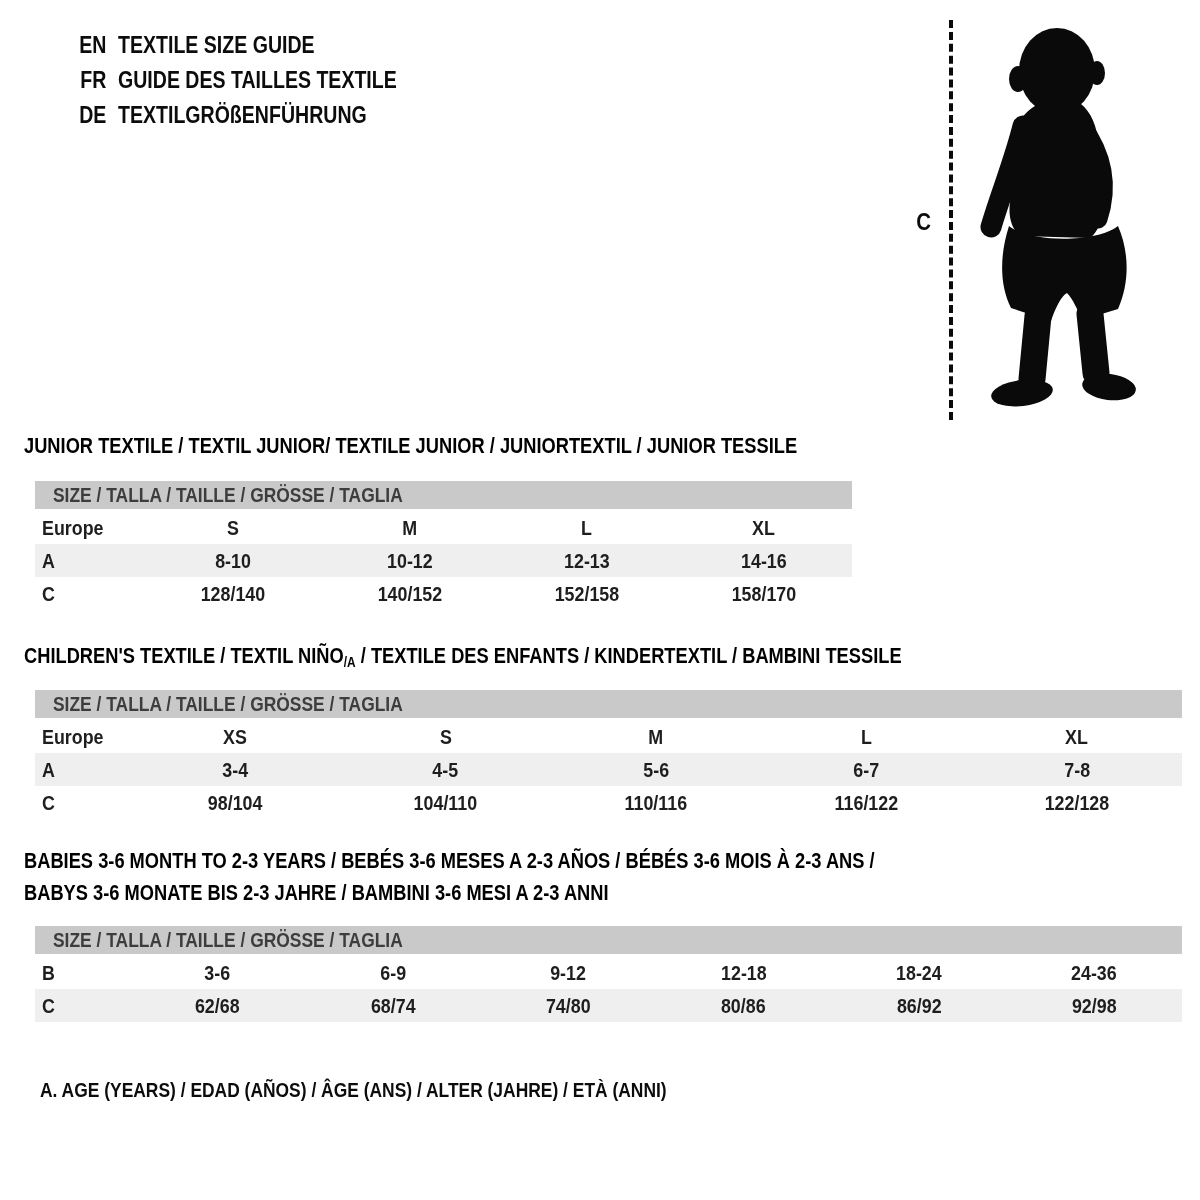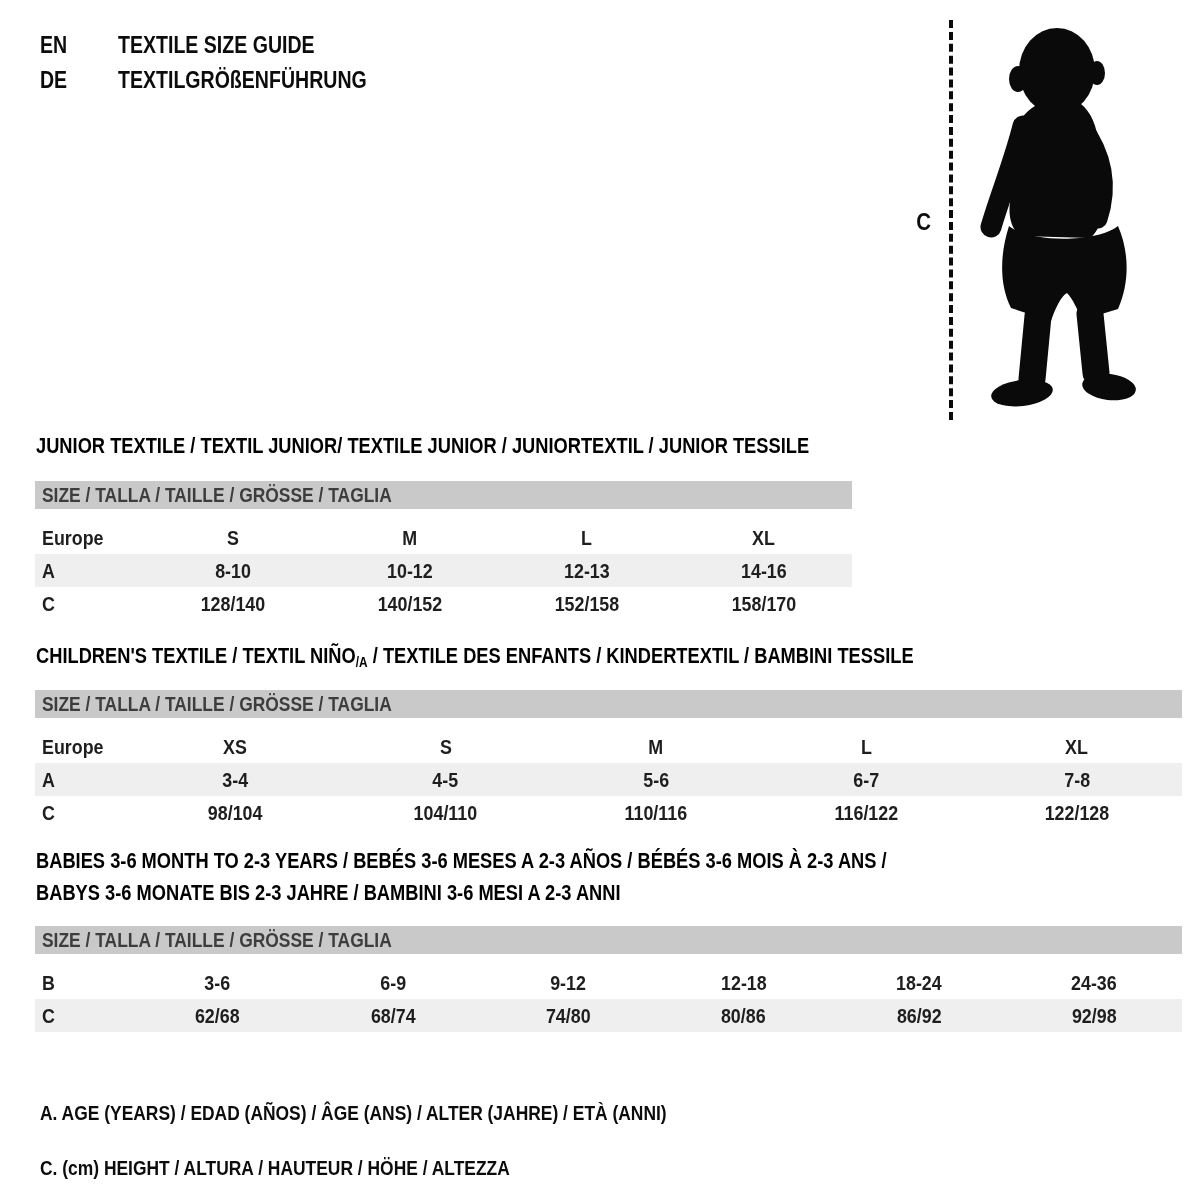--- a/index.html
+++ b/index.html
@@ -4,63 +4,67 @@
 <style>
   * { margin:0; padding:0; box-sizing:border-box; }
   html,body { width:1200px; height:1200px; background:#ffffff; }
   body { position:relative; font-family:"Liberation Sans", sans-serif; font-weight:700; color:#111; overflow:hidden; }
 
   
   .cx { display:inline-block; transform:scaleX(0.85); transform-origin:50% 50%; white-space:nowrap; }
   .cl { transform-origin:0 50%; }
 
   
-  .lang { position:absolute; left:40px; top:28px; }
+  .lang { position:absolute; left:40px; top:28px;text-align:right; }
   .lang-row { display:flex; height:35px; align-items:center; font-size:23px; color:#0c0c0c; }
   .lang-code { width:78px; }
 
   
   .figure { position:absolute; left:905px; top:14px; width:260px; height:412px; }
   .measure-label { position:absolute; left:10px; top:194px; font-size:24px; color:#0c0c0c; }
   .dash-line { position:absolute; left:44px; top:6px; height:400px; width:0; border-left:4px dashed #0a0a0a; }
   .baby-svg { position:absolute; left:64px; top:8px; }
 
   
-  .section-title { position:absolute; left:36px; font-size:21.5px; color:#000; white-space:nowrap; }
+  .section-title { position:absolute; left:24px; font-size:21.5px; color:#000; white-space:nowrap; }
   .title-sub { font-size:14px; vertical-align:-4px; }
 
   
   .sizetable { position:absolute; left:35px; }
-  .band { height:28px; background:#c9c9c9; color:#3d3d3d; font-size:20.5px; display:flex; align-items:center; padding-left:7px; margin-bottom:12px; }
+  .band { height:28px; background:#c9c9c9; color:#3d3d3d; font-size:20.5px; display:flex; align-items:center; padding-left:18px; margin-bottom:2px; }
   .trow { display:flex; height:33px; align-items:center; font-size:21px; color:#1e1e1e; }
   .trow.stripe { background:#efefef; }
   .c0 { padding-left:7px; text-align:left; }
   .c { flex:1; text-align:center; }
   #junior-table { top:481px; width:817px; }
   #junior-table .c0 { width:110px; }
   #children-table { top:690px; width:1147px; }
   #children-table .c0 { width:95px; }
   #babies-table { top:926px; width:1147px; }
   #babies-table .c0 { width:95px; }
   #junior-title { top:434px; }
   #children-title { top:644px;text-align:center; }
   #babies-title-1 { top:849px; }
   #babies-title-2 { top:881px; }
 
   
   .legend { position:absolute; left:40px; top:1074px; }
-  .legend-line { height:32px; display:flex; align-items:center; font-size:20.5px; color:#0c0c0c; white-space:nowrap;margin-top:23px; }
+  .legend-line { height:32px; display:flex; align-items:center; font-size:20.5px; color:#0c0c0c; white-space:nowrap; }
 </style>
 </head>
 <body>
 
 <div class="lang">
   <div class="lang-row">
     <span class="lang-code cx cl">EN</span>
     <span class="cx cl">TEXTILE SIZE GUIDE</span>
+  </div>
+  <div class="lang-row">
+    <span class="lang-code cx cl">FR</span>
+    <span class="cx cl">GUIDE DES TAILLES TEXTILE</span>
   </div>
   <div class="lang-row">
     <span class="lang-code cx cl">DE</span>
     <span class="cx cl">TEXTILGRÖßENFÜHRUNG</span>
   </div>
 </div>
 
 <div class="figure">
   <span class="measure-label cx">C</span>
   <div class="dash-line"></div>
@@ -173,16 +177,13 @@
     <div class="c"><span class="cx">80/86</span></div>
     <div class="c"><span class="cx">86/92</span></div>
     <div class="c"><span class="cx">92/98</span></div>
   </div>
 </div>
 
 <div class="legend">
   <div class="legend-line">
       <span class="cx cl">A. AGE (YEARS) / EDAD (AÑOS) / ÂGE (ANS) / ALTER (JAHRE) / ETÀ (ANNI)</span>
     </div>
-  <div class="legend-line">
-      <span class="cx cl">C. (cm) HEIGHT / ALTURA / HAUTEUR / HÖHE / ALTEZZA</span>
-    </div>
 </div>
 
 </body></html>

